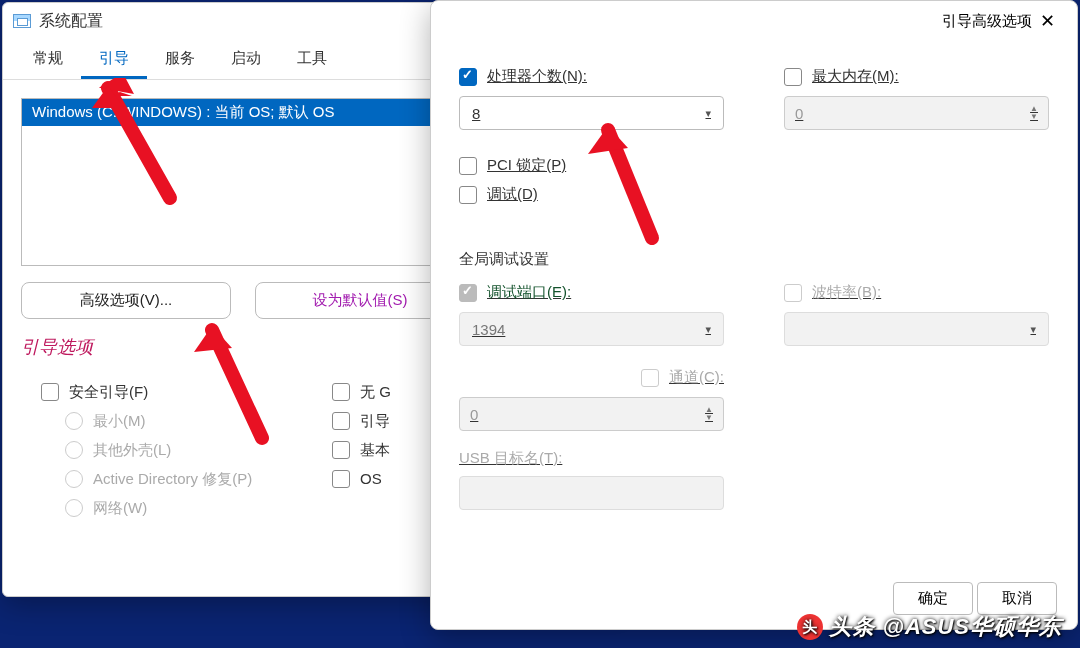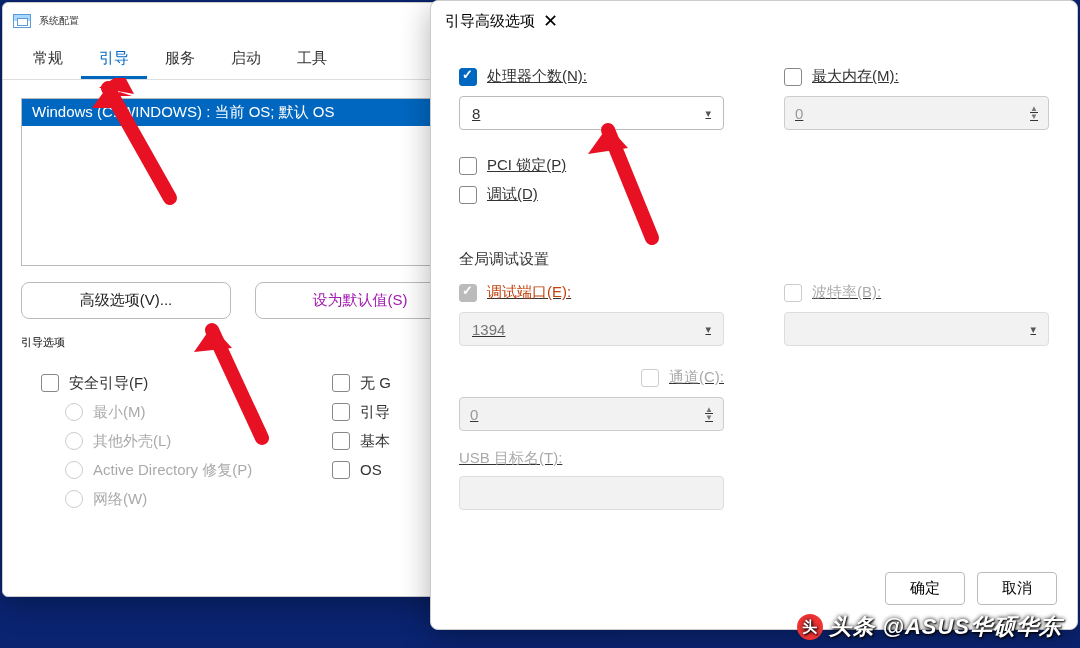--- a/index.html
+++ b/index.html
@@ -1,72 +1,72 @@
 <!DOCTYPE html>
 <html><head>
 <meta charset="utf-8">
 <style>
 * { box-sizing: border-box; margin: 0; padding: 0; font-family: "Microsoft YaHei", "Segoe UI", sans-serif; }
 body { background: #0a2472; width: 1080px; height: 648px; position: relative; overflow: hidden; }
 
 .window { position: absolute; background: #fff; border: 1px solid #ccc; box-shadow: 0 8px 30px rgba(0,0,0,0.3); }
 
 .msconfig { left: 2px; top: 2px; width: 620px; height: 595px; border-radius: 6px; }
-.msconfig .titlebar { height: 36px; display: flex; align-items: center; padding: 0 10px; font-size: 10px; color: #333; }
+.msconfig .titlebar { height: 36px; display: flex; align-items: center; padding: 0 10px; font-size: 16px; color: #333; }
 .msconfig .titlebar .icon { width: 18px; height: 14px; background: linear-gradient(180deg,#a8d8ff 50%,#fff 50%); border: 1px solid #5b9bd5; margin-right: 8px; position: relative; }
 .msconfig .titlebar .icon::after { content:""; position:absolute; left:3px; top:3px; width:9px; height:6px; border:1px solid #5b9bd5; background:#fff; }
 
 .tabs { display: flex; border-bottom: 1px solid #ddd; padding: 0 12px; font-size: 15px; }
 .tab { padding: 10px 18px 8px; color: #333; cursor: default; border-bottom: 3px solid transparent; }
 .tab.active { border-bottom: 3px solid #0067c0; color: #0067c0; }
 
 .content { padding: 18px 18px 0; }
 .listbox { border: 1px solid #bbb; height: 168px; background: #fff; }
 .listbox .item { background: #0067c0; color: #fff; padding: 4px 10px; font-size: 15px; }
 
 .btn-row { display: flex; gap: 24px; margin: 16px 0; }
 .btn { border: 1px solid #bbb; background: #fff; border-radius: 8px; font-size: 15px; padding: 8px 0; text-align: center; width: 210px; color: #222; }
 .btn.disabled { color: #a21caf; }
 
 .groupbox { margin-top: 4px; }
-.groupbox-title { font-size: 11px; color: #000000; margin-bottom: 14px; }
+.groupbox-title { font-size: 18px; color: #be185d; margin-bottom: 14px; font-style: italic; }
 .groupbox-body { display: flex; }
 .col { flex: 1; }
 .field { display: flex; align-items: flex-start; font-size: 15px; color: #333; margin: 10px 0 10px 20px; }
 .field.sub { margin-left: 44px; }
 .check, .radio { width: 18px; height: 18px; border: 1.5px solid #888; margin-right: 10px; background: #fff; flex-shrink:0; }
 .check { border-radius: 3px; }
 .check.disabled, .radio.disabled { border-color: #ccc; }
 .check.disabled + span, .radio.disabled + span { color: #aaa; }
 .check.filled { background:#bbb; border-color:#bbb; position:relative; }
 .check.filled::after{content:"✓"; color:#fff; position:absolute; left:2px; top:-2px; font-size:13px; font-weight:bold;}
 .radio { border-radius: 50%; }
 
 .advdlg { left: 430px; top: 0; width: 648px; height: 630px; border-radius: 8px; }
-.advdlg .titlebar { height: 40px; display: flex; align-items: center; justify-content: flex-start; padding: 0 14px; font-size: 15px; }
+.advdlg .titlebar { height: 40px; display: flex; align-items: center; justify-content: flex-end; padding: 0 14px; font-size: 15px; }
 .close-x { font-size: 18px; font-weight: 300; padding: 4px 8px; }
 
 .advbody { padding: 26px 28px 0; font-size: 15px; color: #333; }
 .row2 { display: flex; gap: 60px; text-decoration: underline; }
 .half { flex: 1; }
 .chklabel { display: flex; align-items: center; margin-bottom: 10px; }
 .check.blue { background: #0067c0; border-color: #0067c0; position: relative; }
 .check.blue::after { content: "✓"; color: #fff; position: absolute; left: 2px; top: -2px; font-size: 13px; font-weight: bold; }
 
 .combo { border: 1px solid #bbb; border-radius: 4px; height: 34px; display: flex; align-items: center; padding: 0 12px; font-size: 15px; position: relative; background: #fff; }
 .combo .chev { margin-left: auto; color: #555; font-size: 11px; }
 .combo.disabled { background: #f2f2f2; color: #777; border-color: #ddd; }
 .spin { border: 1px solid #ccc; border-radius: 4px; height: 34px; display: flex; align-items: center; padding: 0 10px; background: #f2f2f2; position: relative; }
 .spin .spinbtns { margin-left: auto; display: flex; flex-direction: column; font-size: 8px; color: #777; line-height: 8px; }
 .spin.disabled { color: #999; }
 
 .sect-title { margin: 36px 0 14px; }
 .input-flat { border: 1px solid #ddd; background: #f2f2f2; height: 34px; border-radius: 4px; }
 
-.dlg-btns { position: absolute; right: 20px; bottom: 24px; display: flex; gap: 12px; }
+.dlg-btns { position: absolute; right: 20px; bottom: 14px; display: flex; gap: 4px; }
 .dlg-btn { border: 1px solid #bbb; border-radius: 4px; padding: 6px 24px; font-size: 15px; background: #fff; }
 
 .arrow { position: absolute; pointer-events: none; }
 .arrow svg { display: block; }
 
 .watermark { position: absolute; right: 18px; bottom: 6px; font-size: 22px; font-weight: bold; color: #fff; text-shadow: 0 0 4px #000, 1px 1px 2px #000; font-style: italic; letter-spacing: 1px; display:flex; align-items:center; gap:6px;}
 .watermark .dot{width:26px;height:26px;border-radius:50%;background:#e33;display:inline-flex;align-items:center;justify-content:center;font-size:15px;font-style:normal;}
 </style>
 </head>
 <body>
@@ -177,21 +177,21 @@
             </span>
         </div>
       </div>
     </div>
 
     <div class="sect-title">全局调试设置</div>
     <div class="row2">
       <div class="half">
         <div class="chklabel">
             <span class="check disabled filled"></span>
-            <span style="color:#c2410c">调试端口(E):</span>
+            <span style="color:#14532d">调试端口(E):</span>
           </div>
         <div class="combo disabled">
           <span>1394</span>
           <span class="chev">▾</span>
         </div>
         <div class="chklabel" style="margin-top:22px;justify-content:flex-end;">
             <span class="check disabled"></span>
             <span style="color:#aaa">通道(C):</span>
           </div>
         <div class="spin disabled">

